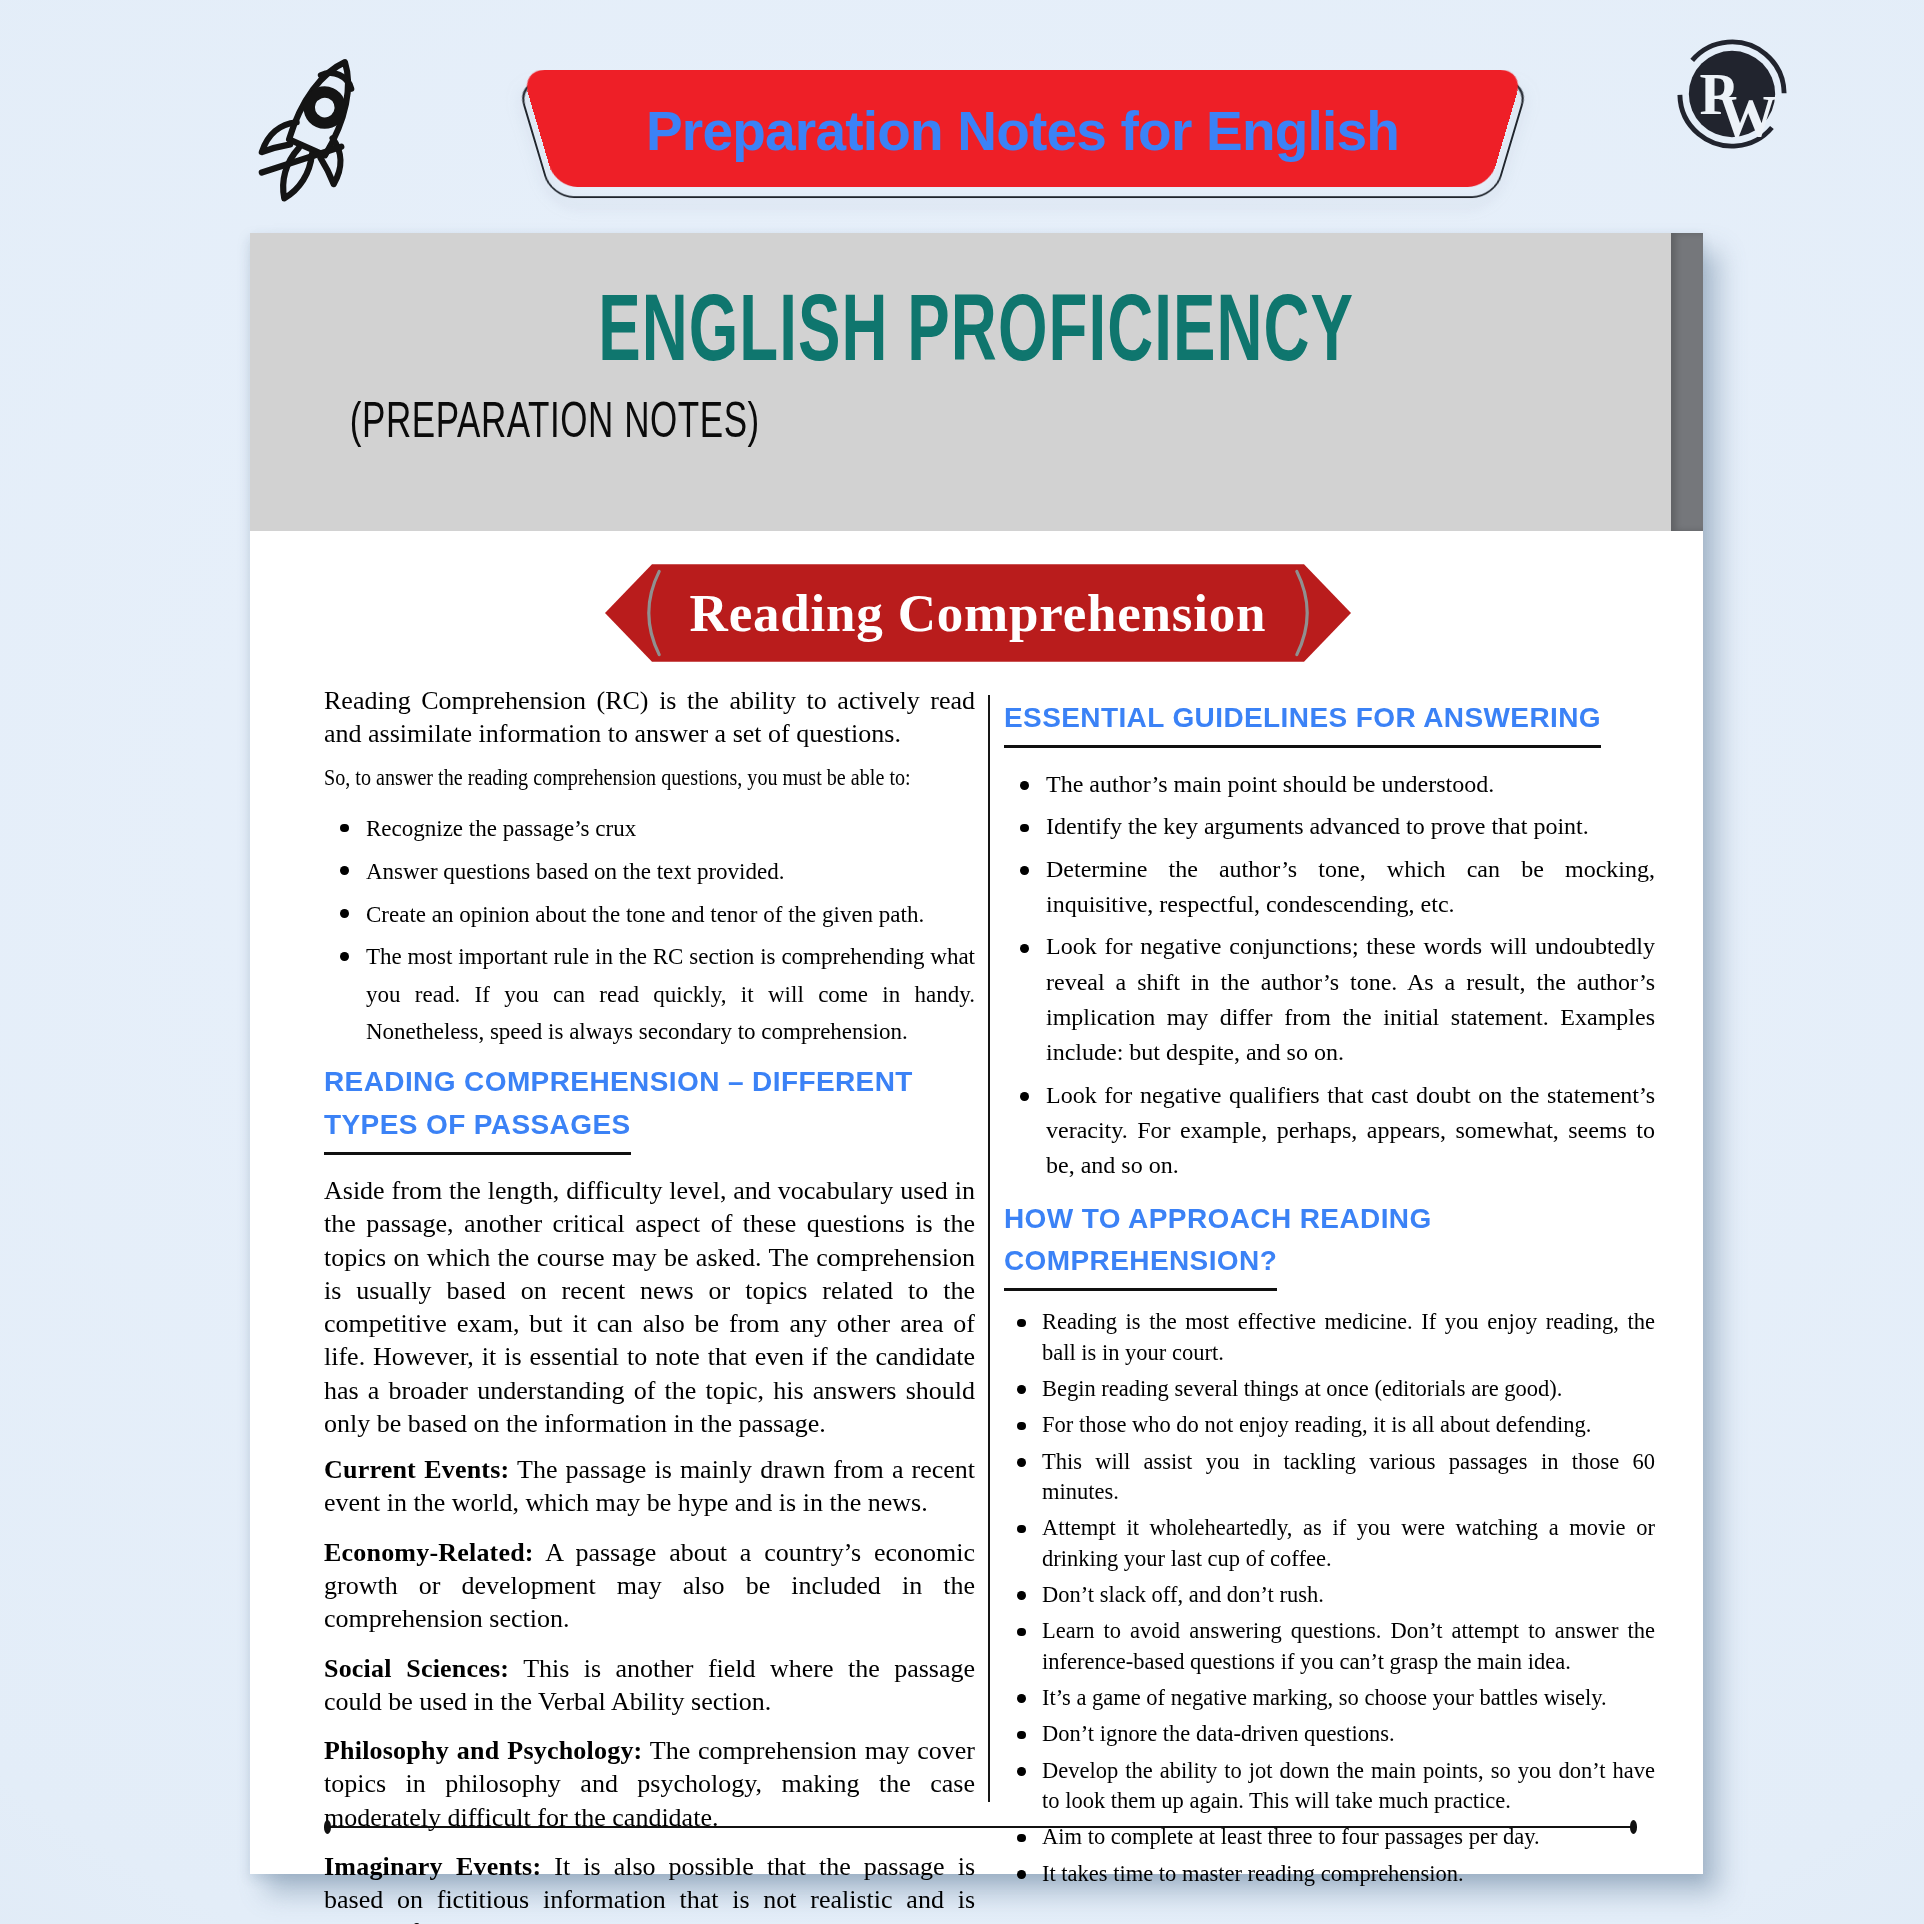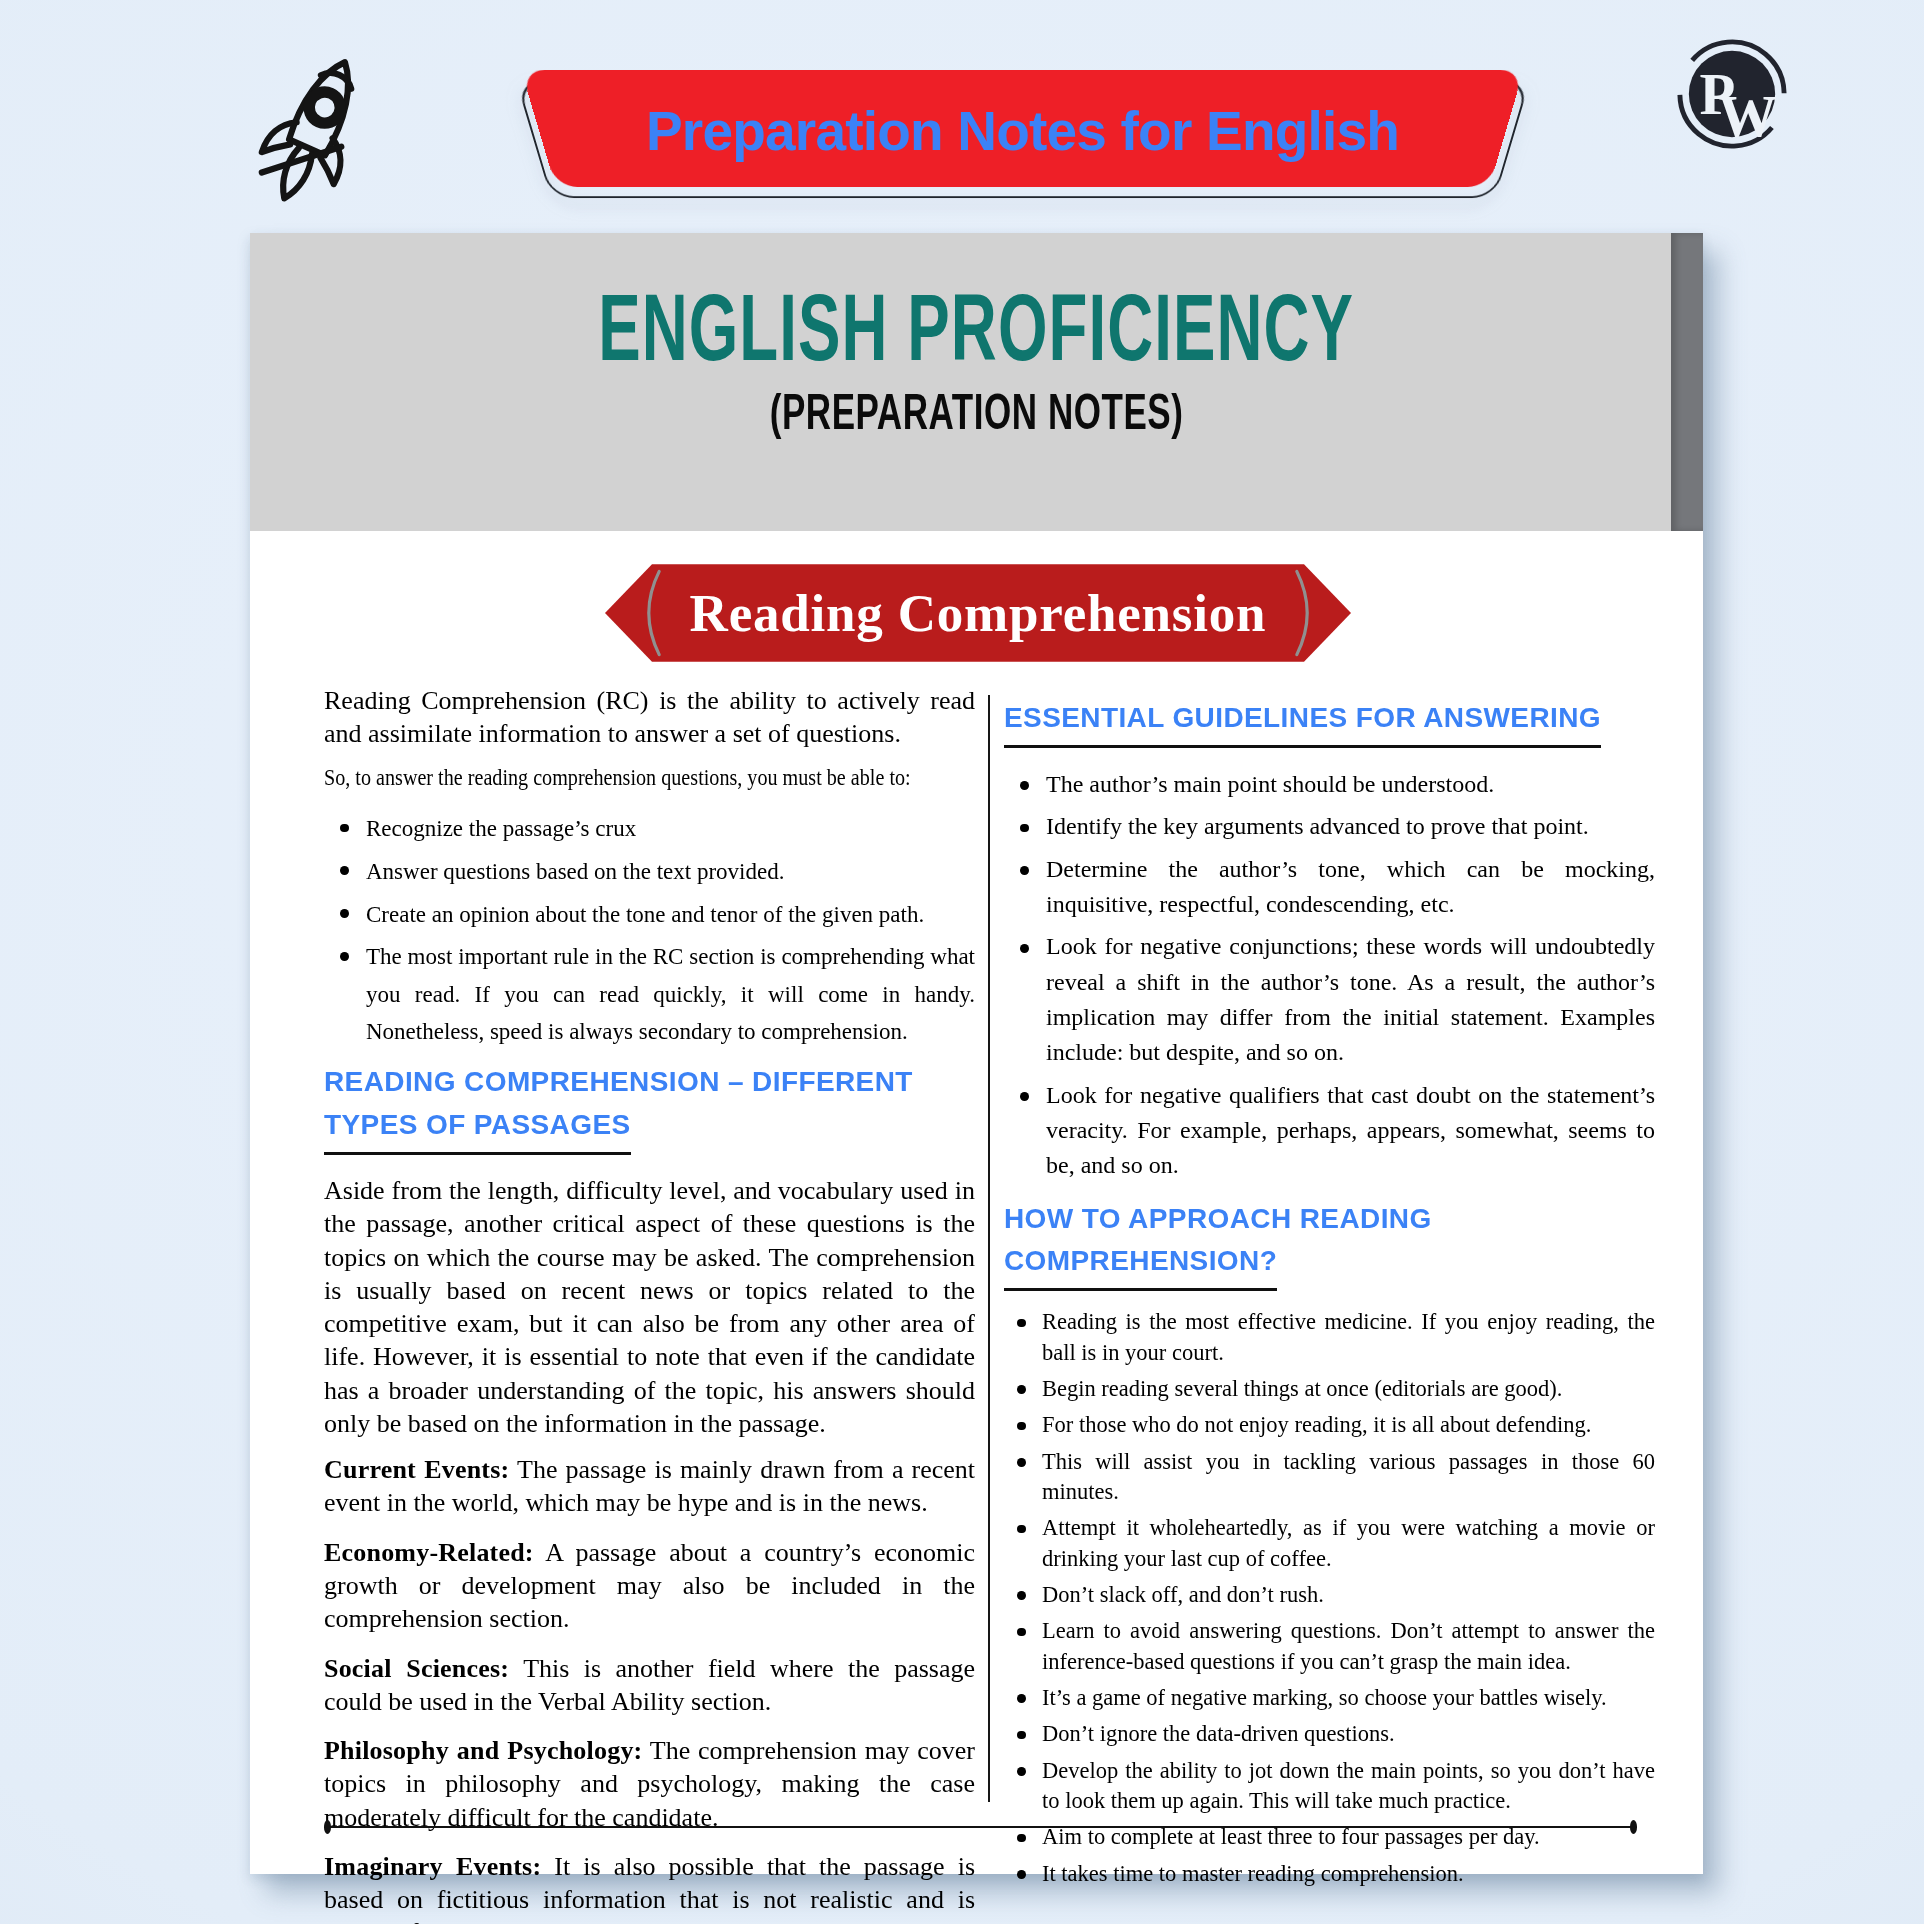--- a/index.html
+++ b/index.html
@@ -28,21 +28,21 @@
   .pw-logo{position:absolute;left:1675px;top:37px;width:114px;height:114px;}
   
   .page{
     position:absolute;left:250px;top:233px;width:1453px;height:1641px;background:#ffffff;
     box-shadow:16px 19px 24px rgba(104,130,158,.45), 0 4.8px 11.2px rgba(104,130,158,.25);
   }
   .page-header{position:absolute;top:0;left:0;width:100%;height:298px;background:#d2d2d2;}
   .header-spine{position:absolute;top:0;right:0;width:32px;height:100%;background:#75777b;box-shadow:inset 4.8px 0 6.4px rgba(0,0,0,.18);}
   .page-title{margin:0;padding-top:47px;text-align:center;font-family:"Liberation Sans",sans-serif;font-weight:700;font-size:95px;line-height:1.0;color:#0f766e;}
   .page-title .cond{display:inline-block;transform:scaleX(.67);transform-origin:center;letter-spacing:1.6px;}
-  .page-subtitle{margin:4px;padding-top:8px;text-align:center;font-family:"Liberation Sans",sans-serif;font-weight:700;font-size:50px;line-height:1.0;color:#0b0b0b;}
+  .page-subtitle{margin:12px;padding-top:8px;font-family:"Liberation Sans",sans-serif;font-weight:400;font-size:50px;line-height:1.0;color:#0b0b0b;}
   .page-subtitle .cond2{display:inline-block;transform:scaleX(.70);transform-origin:center;letter-spacing:0.8px;}
   
   .pill{
     position:absolute;top:328px;left:355px;width:746px;height:104px;background:#b91c1c;
     clip-path:polygon(0% 50%, 47px 3.2px, calc(100% - 47px) 3.2px, 100% 50%, calc(100% - 47px) calc(100% - 3.2px), 47px calc(100% - 3.2px));
     display:flex;align-items:center;justify-content:center;
   }
   .pill-text{font-family:"Liberation Serif",serif;font-weight:700;font-size:53px;color:#fff;letter-spacing:0.8px;}
   .chev{position:absolute;top:50%;transform:translateY(-50%);}
   .chev.left{left:27px;}

